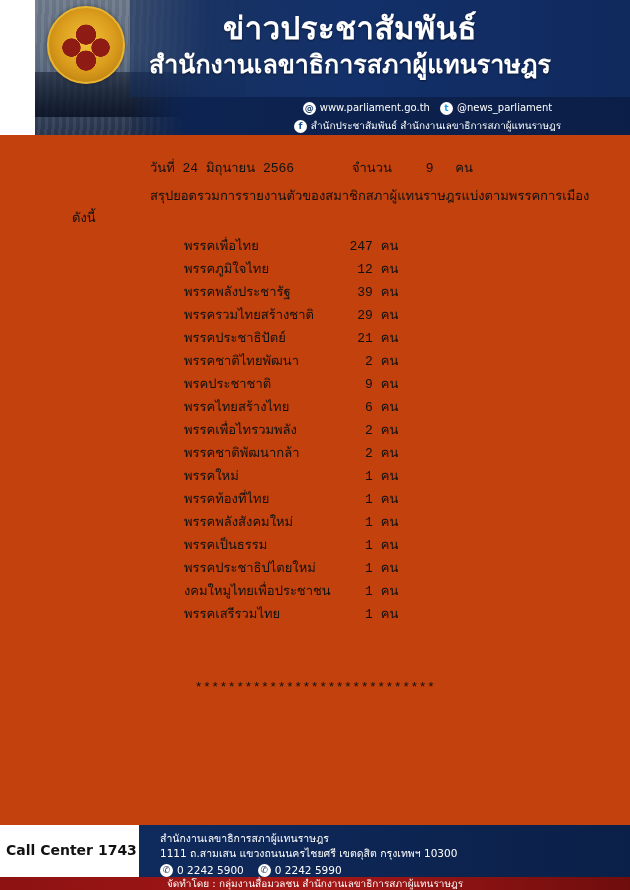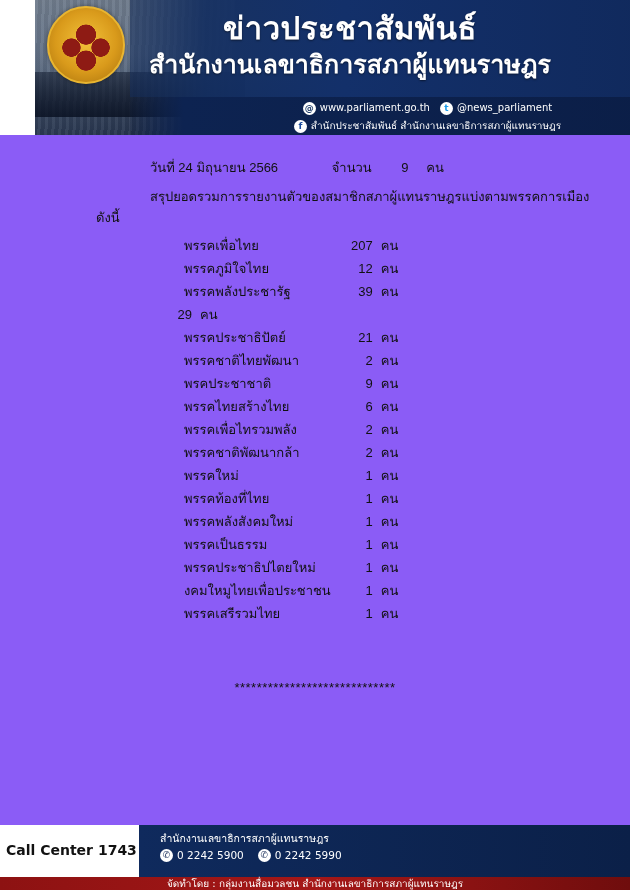--- a/index.html
+++ b/index.html
@@ -131,22 +131,22 @@
   }
   .circ.fb { background:#ffffff; color:#1a4a9c; }
   .circ.tw { background:#ffffff; color:#1c9bea; }
   .circ.web{ background:#ffffff; color:#23406e; }
 
   
   .doc {
     position: relative;
     width: 630px;
     height: 690px;
-    background: #8b5cf6;
-    font-family: Liberation Sans, sans-serif;
+    background: #c2410c;
+    font-family: Liberation Mono, monospace;
     color: #111111;
   }
   .meta-row {
     position: absolute;
     left: 150px; top: 22px;
     font-size: 13px;
   }
   .meta-row .date { display: inline-block; }
   .meta-row .count-label { display: inline-block; margin-left: 50px; }
   .meta-row .count-value { display: inline-block; margin-left: 26px; }
@@ -156,21 +156,20 @@
     position: absolute;
     left: 150px; top: 52px;
     width: 440px;
     font-size: 13px;
     line-height: 20px;
   }
   .intro-tail {
     position: absolute;
     left: 72px; top: 72px;
     font-size: 13px;
-    margin-left: 24px;
   }
 
   .party-list {
     position: absolute;
     left: 150px; top: 100px;
     width: 260px;
   }
   .party-row {
     display: flex;
     align-items: baseline;
@@ -301,37 +300,38 @@
     <span class="count-unit">คน</span>
   </div>
 
   <div class="intro">สรุปยอดรวมการรายงานตัวของสมาชิกสภาผู้แทนราษฎรแบ่งตามพรรคการเมือง</div>
   <div class="intro-tail">ดังนี้</div>
 
   <div class="party-list">
 
     <div class="party-row">
       <span class="party-name">พรรคเพื่อไทย</span>
-      <span class="party-num">207</span>
+      <span class="party-num">247</span>
       <span class="party-unit">คน</span>
     </div>
 
     <div class="party-row">
       <span class="party-name">พรรคภูมิใจไทย</span>
       <span class="party-num">12</span>
       <span class="party-unit">คน</span>
     </div>
 
     <div class="party-row">
       <span class="party-name">พรรคพลังประชารัฐ</span>
       <span class="party-num">39</span>
       <span class="party-unit">คน</span>
     </div>
 
     <div class="party-row">
+      <span class="party-name">พรรครวมไทยสร้างชาติ</span>
       <span class="party-num">29</span>
       <span class="party-unit">คน</span>
     </div>
 
     <div class="party-row">
       <span class="party-name">พรรคประชาธิปัตย์</span>
       <span class="party-num">21</span>
       <span class="party-unit">คน</span>
     </div>
 
@@ -413,20 +413,21 @@
 </div>
 
 <div class="footer">
   <div class="footer-band"></div>
   <div class="footer-red"></div>
 
   <div class="callcenter">Call Center 1743</div>
 
   <div class="footer-text">
     <div>สำนักงานเลขาธิการสภาผู้แทนราษฎร</div>
+    <div>1111 ถ.สามเสน แขวงถนนนครไชยศรี เขตดุสิต กรุงเทพฯ 10300</div>
     <div class="footer-phones">
       <span class="ph">
         <span class="circ">✆</span>
         <span>0 2242 5900</span>
       </span>
       <span class="ph">
         <span class="circ">✆</span>
         <span>0 2242 5990</span>
       </span>
     </div>

